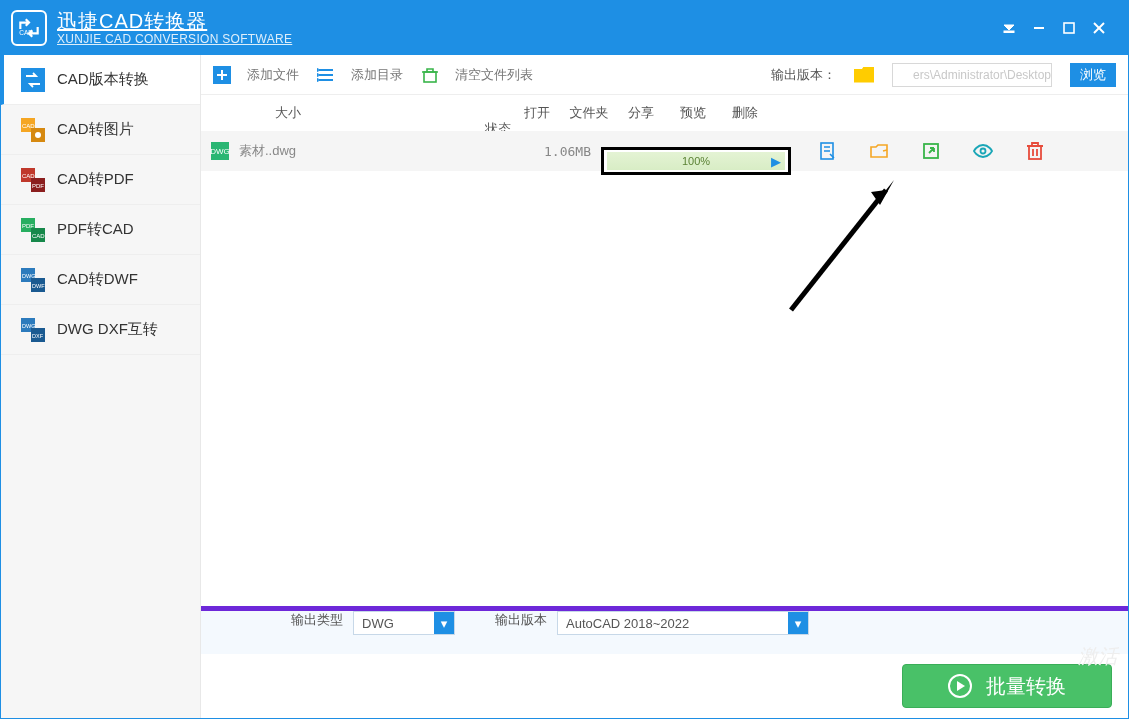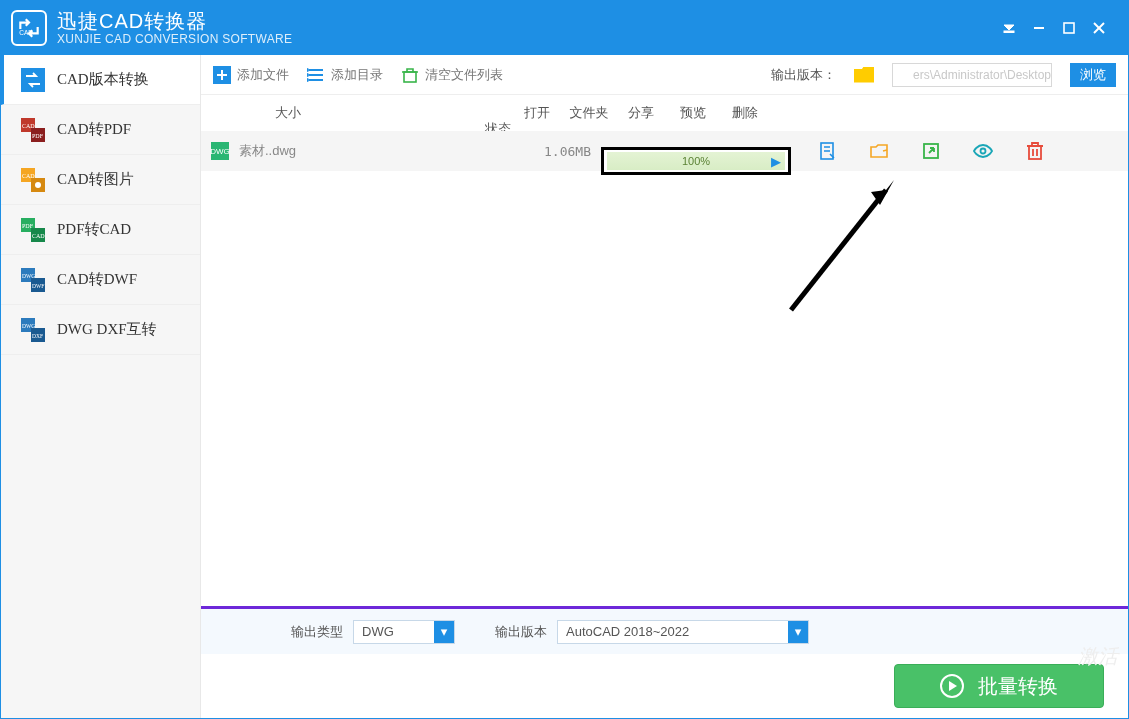--- a/index.html
+++ b/index.html
@@ -2,38 +2,38 @@
 <html><head>
 <meta charset="utf-8">
 <style>
 * { box-sizing: border-box; margin: 0; padding: 0; }
 html, body { width: 1129px; height: 719px; font-family: "Microsoft YaHei", Arial, sans-serif; overflow: hidden; background: #fff; }
 body { border: 1px solid #1e8fe4; }
 
 .titlebar { height: 54px; background: #1e8fe4; display: flex; align-items: center; padding: 0 14px 0 10px; color: #fff; }
 .logo-box { width: 36px; height: 36px; border: 2px solid #fff; border-radius: 6px; display: flex; align-items: center; justify-content: center; margin-right: 10px; }
 .logo-box svg { width: 26px; height: 26px; }
-.title-texts { line-height: 1.15; }
+.title-texts { line-height: 1.15; text-decoration: underline; }
 .app-title { font-size: 20px; font-weight: 300; letter-spacing: 1px; }
 .app-subtitle { font-size: 12px; opacity: .85; letter-spacing: .3px; }
 .title-spacer { flex: 1; }
 .win-ctrl { width: 30px; height: 30px; display: flex; align-items: center; justify-content: center; cursor: pointer; }
 .win-ctrl svg { width: 14px; height: 14px; }
 
 .body-row { display: flex; height: calc(719px - 54px - 2px); }
 
-.sidebar { width: 200px; background: #f6f6f6; border-right: 1px solid #e8e8e8; font-family: Liberation Serif, serif; }
+.sidebar { width: 200px; background: #f6f6f6; border-right: 1px solid #e8e8e8; }
 .side-item { height: 50px; display: flex; align-items: center; padding-left: 20px; gap: 12px; font-size: 15px; color: #333; cursor: pointer; border-bottom: 1px solid #eee; }
 .side-item.active { background: #fff; border-left: 3px solid #1e8fe4; padding-left: 17px; }
 .side-icon { width: 24px; height: 24px; display: flex; align-items: center; justify-content: center; }
 
 .main { flex: 1; display: flex; flex-direction: column; position: relative; }
 
 .toolbar { height: 40px; display: flex; align-items: center; padding: 0 12px; border-bottom: 1px solid #eee; gap: 18px; font-size: 13px; color: #777; }
-.tool-btn { display: flex; align-items: center; gap: 6px; cursor: pointer; }
+.tool-btn { display: flex; align-items: center; gap: 16px; cursor: pointer; }
 .tool-btn svg, .tool-btn .ib { width: 18px; height: 18px; }
 .tool-green svg { color: #39b54a; }
 .toolbar-spacer { flex: 1; }
 .out-label { color: #555; }
 .folder-icon { width: 20px; height: 16px; background: #ffcc00; clip-path: polygon(0 15%,40% 15%,48% 0,100% 0,100% 100%,0 100%); }
 .out-path { width: 160px; height: 24px; border: 1px solid #d8d8d8; font-size: 12px; color: #c8c8c8; padding: 0 20px; display: flex; align-items: center; overflow: hidden; white-space: nowrap; }
 .browse-btn { background: #1e8fe4; color: #fff; height: 24px; padding: 0 10px; display: flex; align-items: center; font-size: 13px; cursor: pointer; }
 
 .thead { height: 36px; display: flex; align-items: center; font-size: 13px; color: #555; padding: 0 10px; }
 .col-name { width: 290px; padding-left: 120px; }
@@ -47,27 +47,27 @@
 .fsize { width: 90px; text-align: right; font-family: monospace; }
 .fstatus { width: 210px; display: flex; justify-content: center; }
 .progress-wrap { width: 190px; height: 28px; border: 3px solid #000; padding: 3px; display: flex; align-items: center; background: #fff; margin-top: 20px; }
 .progress-bar { flex: 1; height: 18px; background: linear-gradient(#e4f3d4,#d8edc5); color: #5b8235; font-size: 11px; display: flex; align-items: center; justify-content: center; position: relative; }
 .progress-play { color: #1e8fe4; position: absolute; right: 4px; font-size: 13px; }
 .act { width: 52px; display: flex; justify-content: center; cursor: pointer; }
 
 .arrow-annot { position: absolute; left: 575px; top: 115px; pointer-events: none; }
 
 .footer { position: absolute; left: 0; right: 0; bottom: 0; height: 112px; }
-.options-bar { height: 48px; background: #f4f9fe; border-top: 3px solid #6d28d9; display: flex; align-items: center; padding-left: 90px; gap: 10px; font-size: 13px; color: #555; }
+.options-bar { height: 48px; background: #f4f9fe; border-top: 5px solid #6d28d9; display: flex; align-items: flex-start; padding-left: 90px; gap: 10px; font-size: 13px; color: #555; }
 .combo { height: 24px; border: 1px solid #c7d8e8; background: #fff; display: flex; align-items: center; }
 .combo-text { padding: 0 8px; min-width: 80px; }
 .combo-text.wide { min-width: 230px; }
 .combo-arrow { width: 20px; height: 100%; background: #1e8fe4; display: flex; align-items: center; justify-content: center; color: #fff; }
 
-.action-bar { height: 64px; display: flex; align-items: center; justify-content: flex-end; padding-right: 24px; }
+.action-bar { height: 64px; display: flex; align-items: center; justify-content: flex-end; padding-right: 16px; }
 .convert-btn { width: 210px; height: 44px; background: #49c168; border: 1px solid #3aae58; border-radius: 4px; color: #fff; font-size: 20px; display: flex; align-items: center; justify-content: center; gap: 14px; cursor: pointer; }
 .convert-btn .play-circ { width: 24px; height: 24px; border: 2px solid #fff; border-radius: 50%; display: flex; align-items: center; justify-content: center; }
 .convert-btn .play-circ::after { content: ""; border-left: 8px solid #fff; border-top: 5px solid transparent; border-bottom: 5px solid transparent; margin-left: 2px; }
 
 .watermark { position: absolute; right: 10px; bottom: 48px; font-size: 20px; color: #eee; font-style: italic; pointer-events: none; }
 
 .icon-blue { color: #1e8fe4; }
 .icon-orange { color: #f5a623; }
 .icon-green { color: #39b54a; }
 .icon-teal { color: #1aa6b7; }
@@ -121,38 +121,38 @@
         <svg viewBox="0 0 24 24">
             <rect width="24" height="24" fill="#1e8fe4"></rect>
             <path d="M5 8h10l-3-3M19 16H9l3 3" stroke="#fff" stroke-width="1.8" fill="none"></path>
           </svg>
       </span>
       <span>CAD版本转换</span>
     </div>
     <div class="side-item">
       <span class="side-icon">
         <svg viewBox="0 0 24 24">
+            <rect x="0" y="0" width="14" height="14" fill="#f5a623"></rect>
+            <rect x="10" y="10" width="14" height="14" fill="#d68910"></rect>
+            <text x="1" y="10" font-size="6" fill="#fff">CAD</text>
+            <circle cx="17" cy="17" r="3" fill="#fff"></circle>
+          </svg>
+      </span>
+      <span>CAD转图片</span>
+    </div>
+    <div class="side-item">
+      <span class="side-icon">
+        <svg viewBox="0 0 24 24">
             <rect x="0" y="0" width="14" height="14" fill="#c0392b"></rect>
             <rect x="10" y="10" width="14" height="14" fill="#8b1e1e"></rect>
             <text x="1" y="10" font-size="6" fill="#fff">CAD</text>
             <text x="11" y="20" font-size="6" fill="#fff">PDF</text>
           </svg>
       </span>
       <span>CAD转PDF</span>
-    </div>
-    <div class="side-item">
-      <span class="side-icon">
-        <svg viewBox="0 0 24 24">
-            <rect x="0" y="0" width="14" height="14" fill="#f5a623"></rect>
-            <rect x="10" y="10" width="14" height="14" fill="#d68910"></rect>
-            <text x="1" y="10" font-size="6" fill="#fff">CAD</text>
-            <circle cx="17" cy="17" r="3" fill="#fff"></circle>
-          </svg>
-      </span>
-      <span>CAD转图片</span>
     </div>
     <div class="side-item">
       <span class="side-icon">
         <svg viewBox="0 0 24 24">
             <rect x="0" y="0" width="14" height="14" fill="#27ae60"></rect>
             <rect x="10" y="10" width="14" height="14" fill="#16884a"></rect>
             <text x="1" y="10" font-size="6" fill="#fff">PDF</text>
             <text x="11" y="20" font-size="6" fill="#fff">CAD</text>
           </svg>
       </span>

